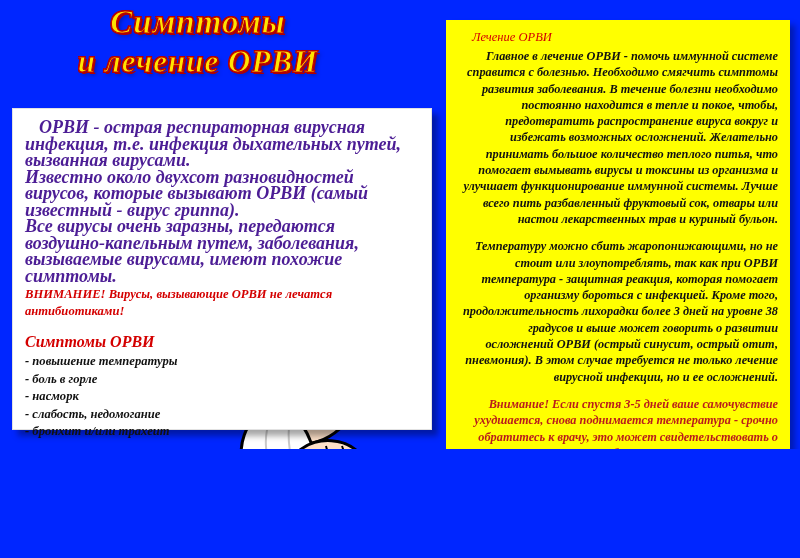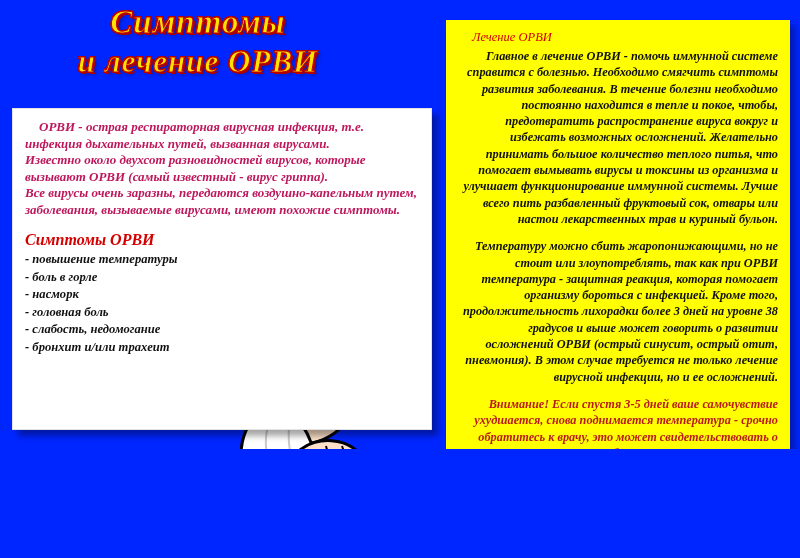--- a/index.html
+++ b/index.html
@@ -65,23 +65,23 @@
     border: 1px solid #e2e2e2;
     box-shadow: 6px 6px 6px rgba(0,0,0,0.35);
     z-index: 4;
     padding: 10px 12px 8px 12px;
     box-sizing: border-box;
   }
   .intro-p {
     font-family: "Liberation Serif", serif;
     font-style: italic;
     font-weight: bold;
-    font-size: 13px;
+    font-size: 18px;
     line-height: 16.5px;
-    color: #be185d;
+    color: #4c1d95;
     margin: 0 0 0 0;
     text-align: left;
   }
   .intro-p .indent { padding-left: 14px; display: inline; }
 
   .warn-line {
     font-family: "Liberation Serif", serif;
     font-style: italic;
     font-weight: bold;
     font-size: 12.6px;
@@ -214,27 +214,27 @@
   <div class="left-panel">
     <p class="intro-p">
       <span class="indent">ОРВИ - острая респираторная вирусная инфекция, т.е. инфекция дыхательных путей, вызванная вирусами.</span>
     </p>
     <p class="intro-p">
       <span>Известно около двухсот разновидностей вирусов, которые вызывают ОРВИ (самый известный - вирус гриппа).</span>
     </p>
     <p class="intro-p">
       <span>Все вирусы очень заразны, передаются воздушно-капельным путем, заболевания, вызываемые вирусами, имеют похожие симптомы.</span>
     </p>
+    <div class="warn-line">ВНИМАНИЕ! Вирусы, вызывающие ОРВИ не лечатся антибиотиками!</div>
 
     <div class="sym-head">Симптомы ОРВИ</div>
     <ul class="sym-list">
       <li>- повышение температуры</li>
       <li>- боль в горле</li>
       <li>- насморк</li>
-      <li>- головная боль</li>
       <li>- слабость, недомогание</li>
       <li>- бронхит и/или трахеит</li>
     </ul>
   </div>
 
   <div class="right-panel">
     <div class="treat-head">Лечение ОРВИ</div>
     <p class="treat-p">Главное в лечение ОРВИ - помочь иммунной системе справится с болезнью. Необходимо смягчить симптомы развития заболевания. В течение болезни необходимо постоянно находится в тепле и покое, чтобы, предотвратить распространение вируса вокруг и избежать возможных осложнений. Желательно принимать большое количество теплого питья, что помогает вымывать вирусы и токсины из организма и улучшает функционирование иммунной системы. Лучше всего пить разбавленный фруктовый сок, отвары или настои лекарственных трав и куриный бульон.</p>
     <p class="treat-p">Температуру можно сбить жаропонижающими, но не стоит или злоупотреблять, так как при ОРВИ температура - защитная реакция, которая помогает организму бороться с инфекцией. Кроме того, продолжительность лихорадки более 3 дней на уровне 38 градусов и выше может говорить о развитии осложнений ОРВИ (острый синусит, острый отит, пневмония). В этом случае требуется не только лечение вирусной инфекции, но и ее осложнений.</p>
     <p class="treat-p red hang">Внимание! Если спустя 3-5 дней ваше самочувствие ухудшается, снова поднимается температура - срочно обратитесь к врачу, это может свидетельствовать о бактериальных осложнениях.</p>

